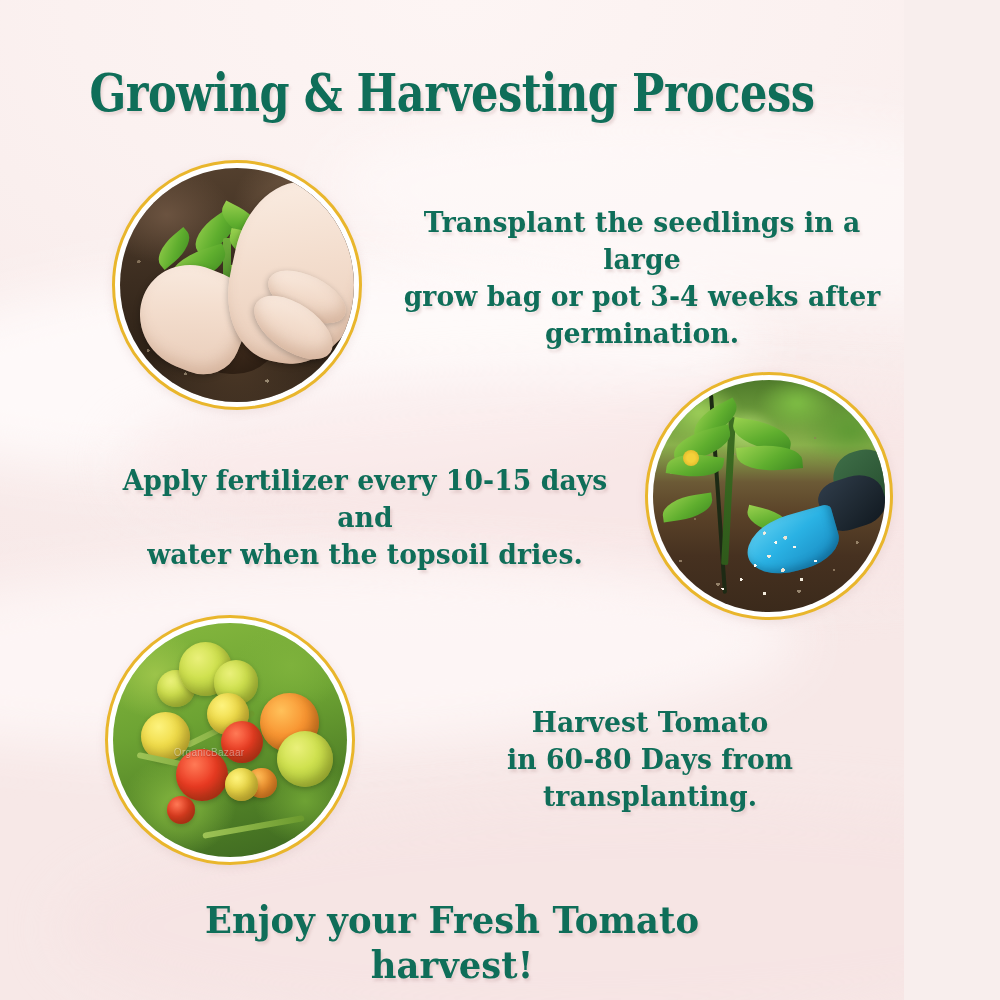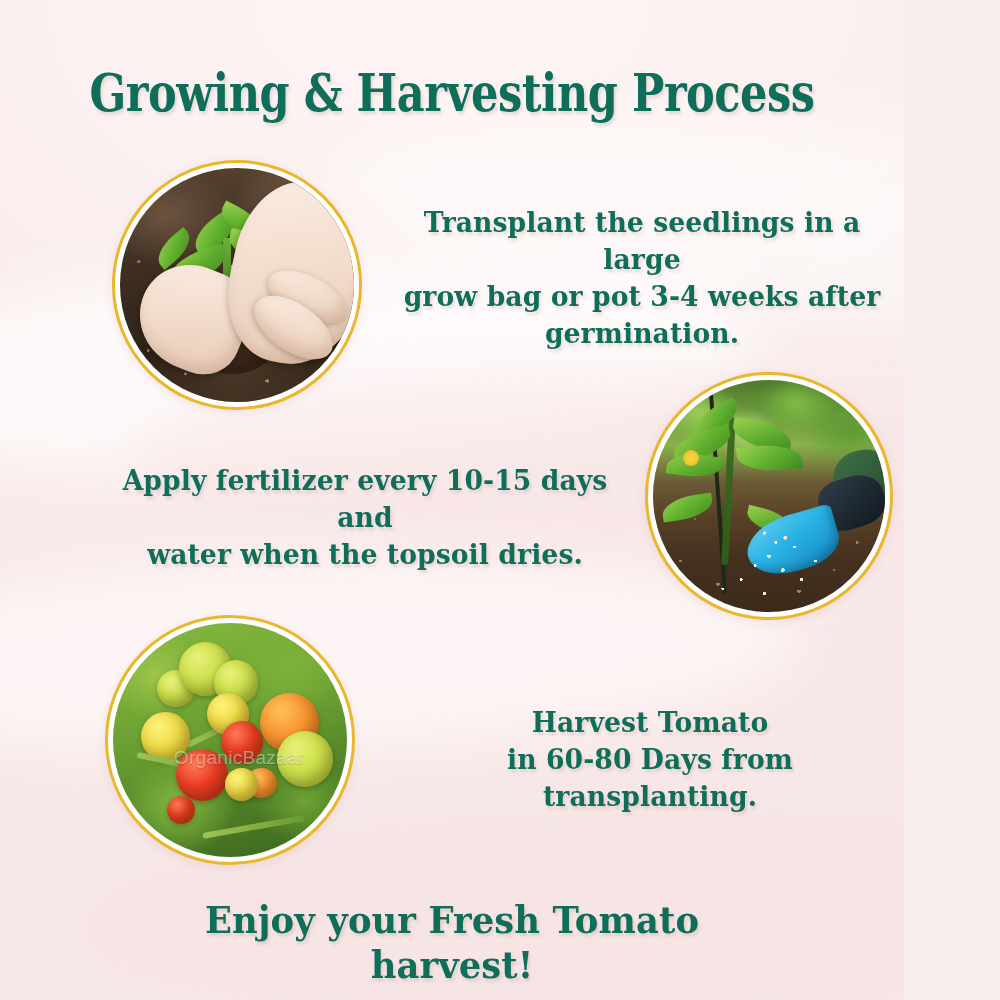--- a/index.html
+++ b/index.html
@@ -296,23 +296,23 @@
     background: linear-gradient(90deg, #9ec356, #6b9a2e);
     height: 2.5%;
     border-radius: 3px;
   }
   #v1 { left: 10%; top: 60%; width: 46%; transform: rotate(12deg); }
   #v2 { left: 38%; top: 86%; width: 44%; transform: rotate(-10deg); }
   #v3 { left: 30%; top: 44%; width: 32%; transform: rotate(-26deg); }
   .watermark {
     left: 26%; top: 53%;
     width: 52%;
-    text-align: right;
+    text-align: left;
     color: rgba(255,255,255,0.42);
-    font-size: 19px;
+    font-size: 10px;
     font-family: "Liberation Sans", sans-serif;
     letter-spacing: 0.3px;
     text-shadow: 0 1px 1px rgba(0,0,0,0.18);
   }
 </style>
 </head>
 <body>
 
 <div id="poster">
 

